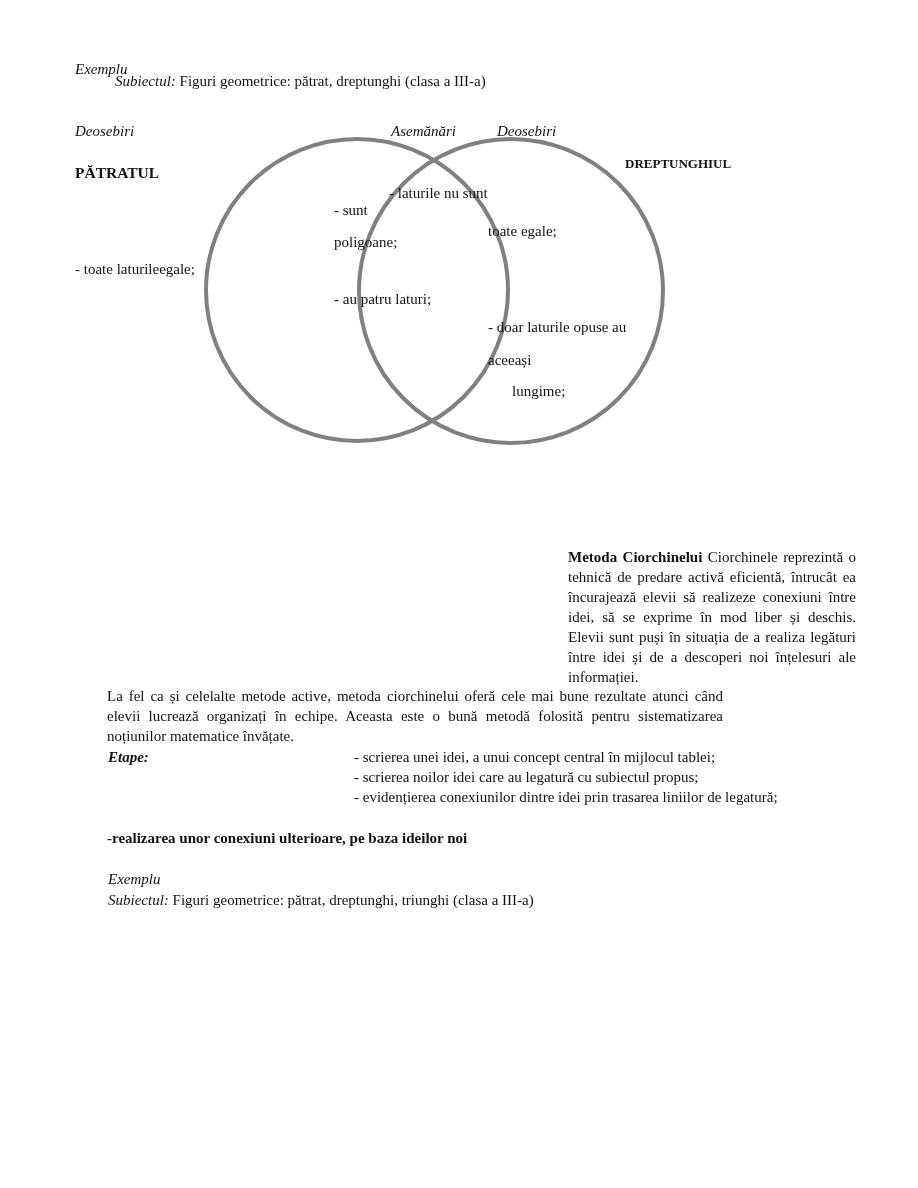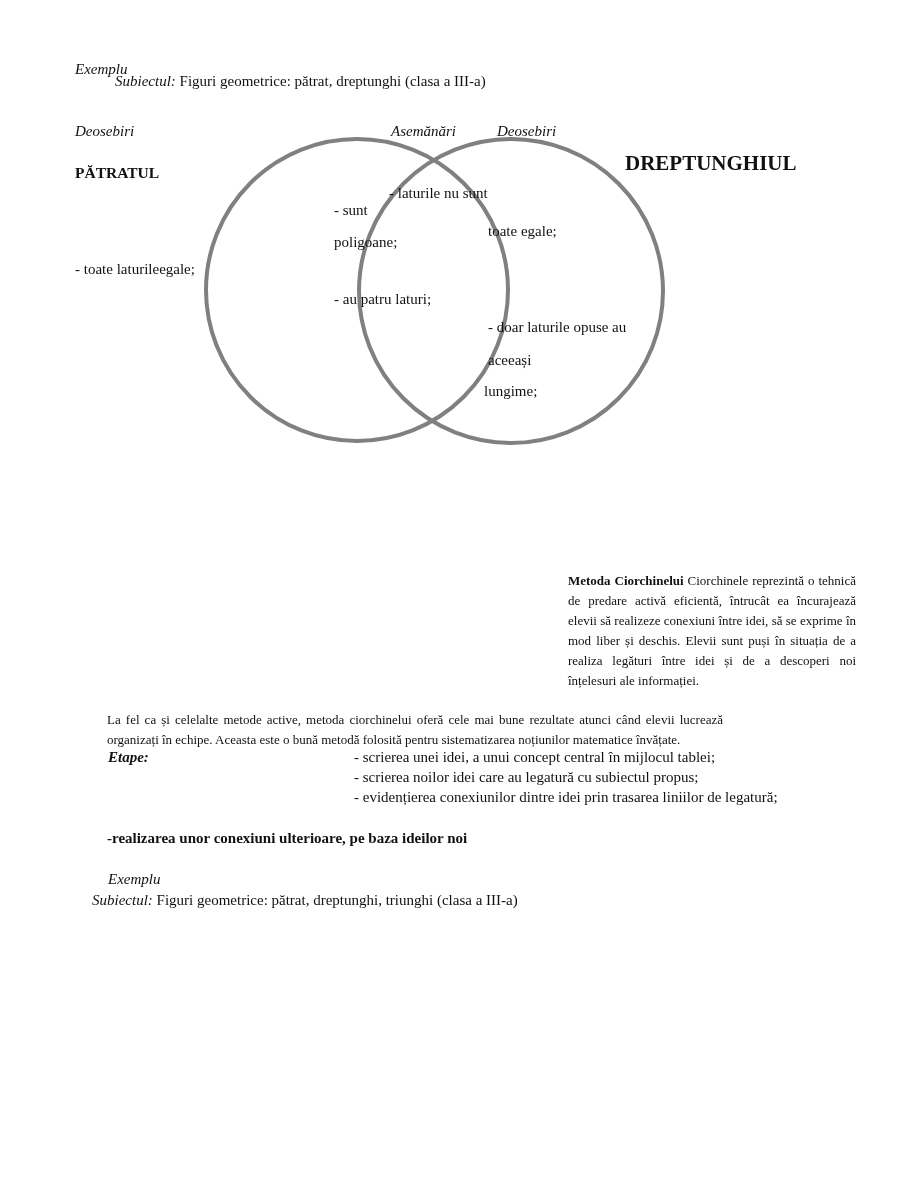--- a/index.html
+++ b/index.html
@@ -35,22 +35,21 @@
     #venn circle {
       fill: none;
       stroke: #808080;
       stroke-width: 4;
     }
 
     .just {
       position: absolute;
       text-align: justify;
       line-height: 20px;
-      font-size: 13px;
-      margin-top: 24px;
+      font-size: 15px;
     }
 
     .etape-row {
       position: absolute;
       line-height: 20px;
       white-space: nowrap;
       font-weight: bold;
     }
     .step {
       position: absolute;
@@ -71,43 +70,43 @@
 <svg id="venn" xmlns="http://www.w3.org/2000/svg">
   <circle cx="357" cy="290" r="151" style="stroke: rgb(128, 128, 128);"></circle>
   <circle cx="511" cy="291" r="152" style="stroke: rgb(128, 128, 128);"></circle>
 </svg>
 
 <div class="abs it" style="left:75px; top:123px;">Deosebiri</div>
 <div class="abs it" style="left:391px; top:123px;">Asemănări</div>
 <div class="abs it" style="left:497px; top:123px;">Deosebiri</div>
 
 <div class="abs b" style="left:75px; top:164px; font-size:15.5px;">PĂTRATUL</div>
-<div class="abs b" style="left:625px; top:155px; font-size:21px;">DREPTUNGHIUL</div>
+<div class="abs b" style="left:625px; top:155px; font-size:13px;">DREPTUNGHIUL</div>
 
 <div class="abs" style="left:75px; top:261px;text-align:center;">- toate laturileegale;</div>
 
 <div class="abs" style="left:334px; top:202px;text-align:right;">- sunt</div>
 <div class="abs" style="left:334px; top:234px;">poligoane;</div>
 <div class="abs" style="left:334px; top:291px;">- au patru laturi;</div>
 
 <div class="abs" style="left:389px; top:185px;">- laturile nu sunt</div>
 <div class="abs" style="left:488px; top:223px;">toate egale;</div>
 <div class="abs" style="left:488px; top:319px;">- doar laturile opuse au</div>
 <div class="abs" style="left:488px; top:352px;">aceeași</div>
-<div class="abs" style="left:484px; top:383px;">lungime;</div>
+<div class="abs" style="left:512px; top:383px;">lungime;</div>
 
 <div class="just" style="left:568px; top:547px; width:288px;">
   <span class="b">Metoda Ciorchinelui</span>
   <span>Ciorchinele reprezintă o tehnică de predare activă eficientă, întrucât ea încurajează elevii să realizeze conexiuni între idei, să se exprime în mod liber și deschis. Elevii sunt puși în situația de a realiza legături între idei și de a descoperi noi înțelesuri ale informației.</span>
 </div>
 
 <div class="just" style="left:107px; top:686px; width:616px;">La fel ca și celelalte metode active, metoda ciorchinelui oferă cele mai bune rezultate atunci când elevii lucrează organizați în echipe. Aceasta este o bună metodă folosită pentru sistematizarea noțiunilor matematice învățate.</div>
 
 <div class="etape-row it" style="left:108px; top:747px;">Etape:</div>
 <div class="step" style="top:747px;">- scrierea unei idei, a unui concept central în mijlocul tablei;</div>
 <div class="step" style="top:767px;">- scrierea noilor idei care au legatură cu subiectul propus;</div>
 <div class="step" style="top:787px; padding-left:10px; text-indent:-10px; width:448px;">- evidențierea conexiunilor dintre idei prin trasarea liniilor de legatură;</div>
 <div class="etape-row" style="left:107px; top:828px;">-realizarea unor conexiuni ulterioare, pe baza ideilor noi</div>
 
 <div class="abs it" style="left:108px; top:871px;">Exemplu</div>
-<div class="abs" style="left:92px; top:892px;">
+<div class="abs" style="left:108px; top:892px;">
   <span class="it">Subiectul:</span><span> Figuri geometrice: pătrat, dreptunghi, triunghi (clasa a III-a)</span>
 </div>
 
 </body></html>

